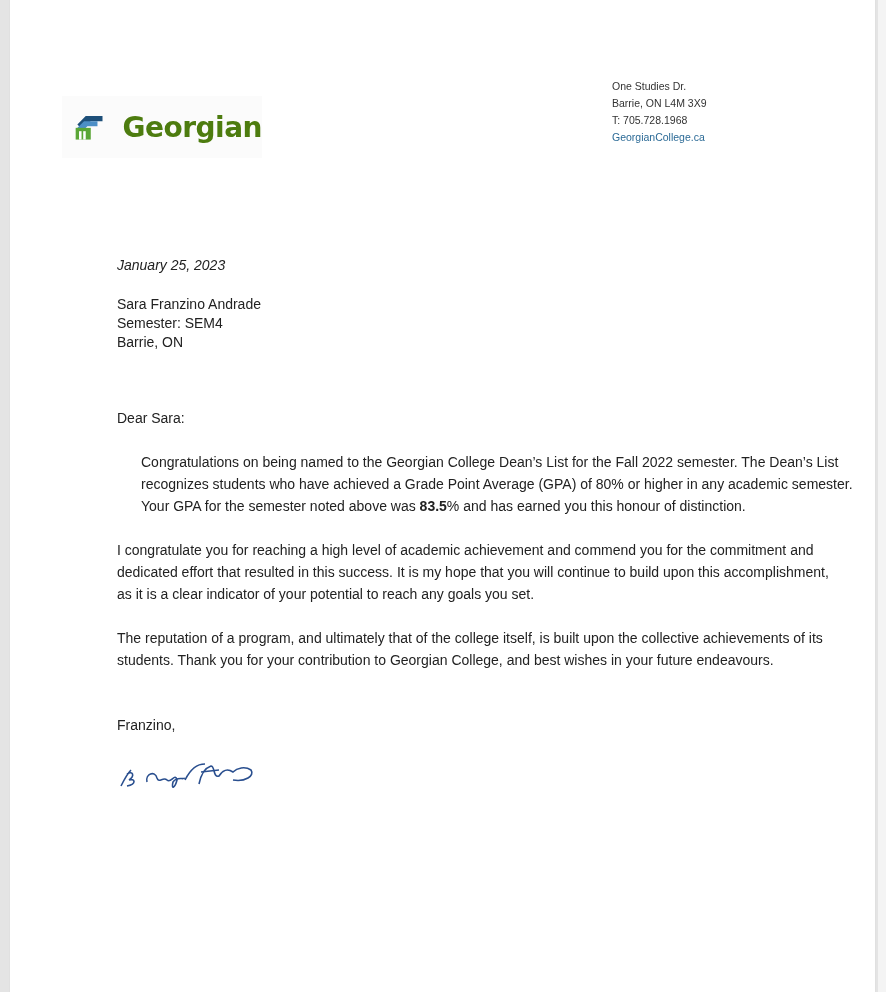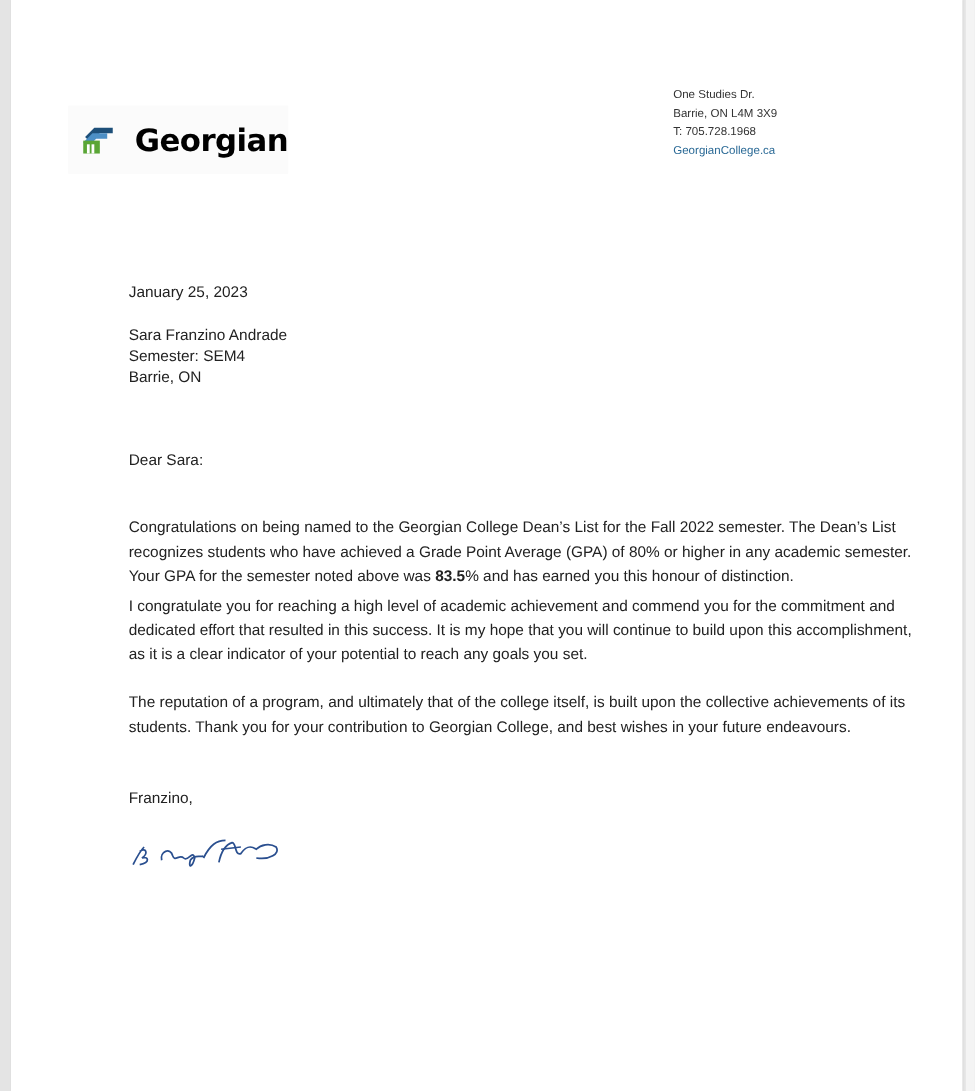--- a/index.html
+++ b/index.html
@@ -16,21 +16,21 @@
     box-shadow: 0 0 1px #cfcfcf;
   }
   .right-strip { position:absolute; left:878px; top:0; width:8px; height:992px; background:#f4f4f4; }
   .logo {
     position:absolute; left:62px; top:96px; width:200px; height:62px;
     background:#fbfbfb; display:flex; align-items:center;
   }
   .logo svg { margin-left:12px; }
   .logo-text {
     font-family:"DejaVu Sans", sans-serif; font-weight:bold;
-    color:#000000; font-size:28px; letter-spacing:-0.5px; margin-left:20px;
+    color:#4d7c0f; font-size:28px; letter-spacing:-0.5px; margin-left:20px;
   }
   .address { position:absolute; left:612px; top:78px; font-size:10.5px; line-height:17px; color:#333; }
   .address .web { color:#2b6a96; }
   .body { position:absolute; left:117px; font-size:14px; color:#222; }
   .line { line-height:19px; }
   .p { position:absolute; left:117px; width:715px; font-size:14px; line-height:22px; color:#222; }
   .signature { position:absolute; left:115px; top:758px; }
 </style>
 </head>
 <body>
@@ -50,33 +50,33 @@
   <span class="logo-text">Georgian</span>
 </div>
 
 <div class="address">
   <div>One Studies Dr.</div>
   <div>Barrie, ON L4M 3X9</div>
   <div>T:  705.728.1968</div>
   <div class="web">GeorgianCollege.ca</div>
 </div>
 
-<div class="body" style="top:257px;">
+<div class="body" style="top:257px;font-style:italic;">
   <span>January 25, 2023</span>
 </div>
 
 <div class="body" style="top:295px;">
   <div class="line">Sara Franzino Andrade</div>
   <div class="line">Semester: SEM4</div>
   <div class="line">Barrie, ON</div>
 </div>
 
 <div class="body" style="top:410px;">Dear Sara:</div>
 
-<div class="p" style="top:468px;">
+<div class="p" style="top:451px;margin-left:24px;">
   <span>Congratulations on being named to the Georgian College Dean’s List for the Fall 2022 semester.  The Dean’s List recognizes students who have achieved a Grade Point Average (GPA) of 80% or higher in any academic semester.  Your GPA for the semester noted above was </span><b>83.5</b><span>% and has earned you this honour of distinction.</span>
 </div>
 
 <div class="p" style="top:539px;">I congratulate you for reaching a high level of academic achievement and commend you for the commitment and dedicated effort that resulted in this success.  It is my hope that you will continue to build upon this accomplishment, as it is a clear indicator of your potential to reach any goals you set.</div>
 
 <div class="p" style="top:627px;">The reputation of a program, and ultimately that of the college itself, is built upon the collective achievements of its students.  Thank you for your contribution to Georgian College, and best wishes in your future endeavours.</div>
 
 <div class="body" style="top:717px;">Franzino,</div>
 
 <svg class="signature" width="150" height="36" viewBox="0 0 150 36">

